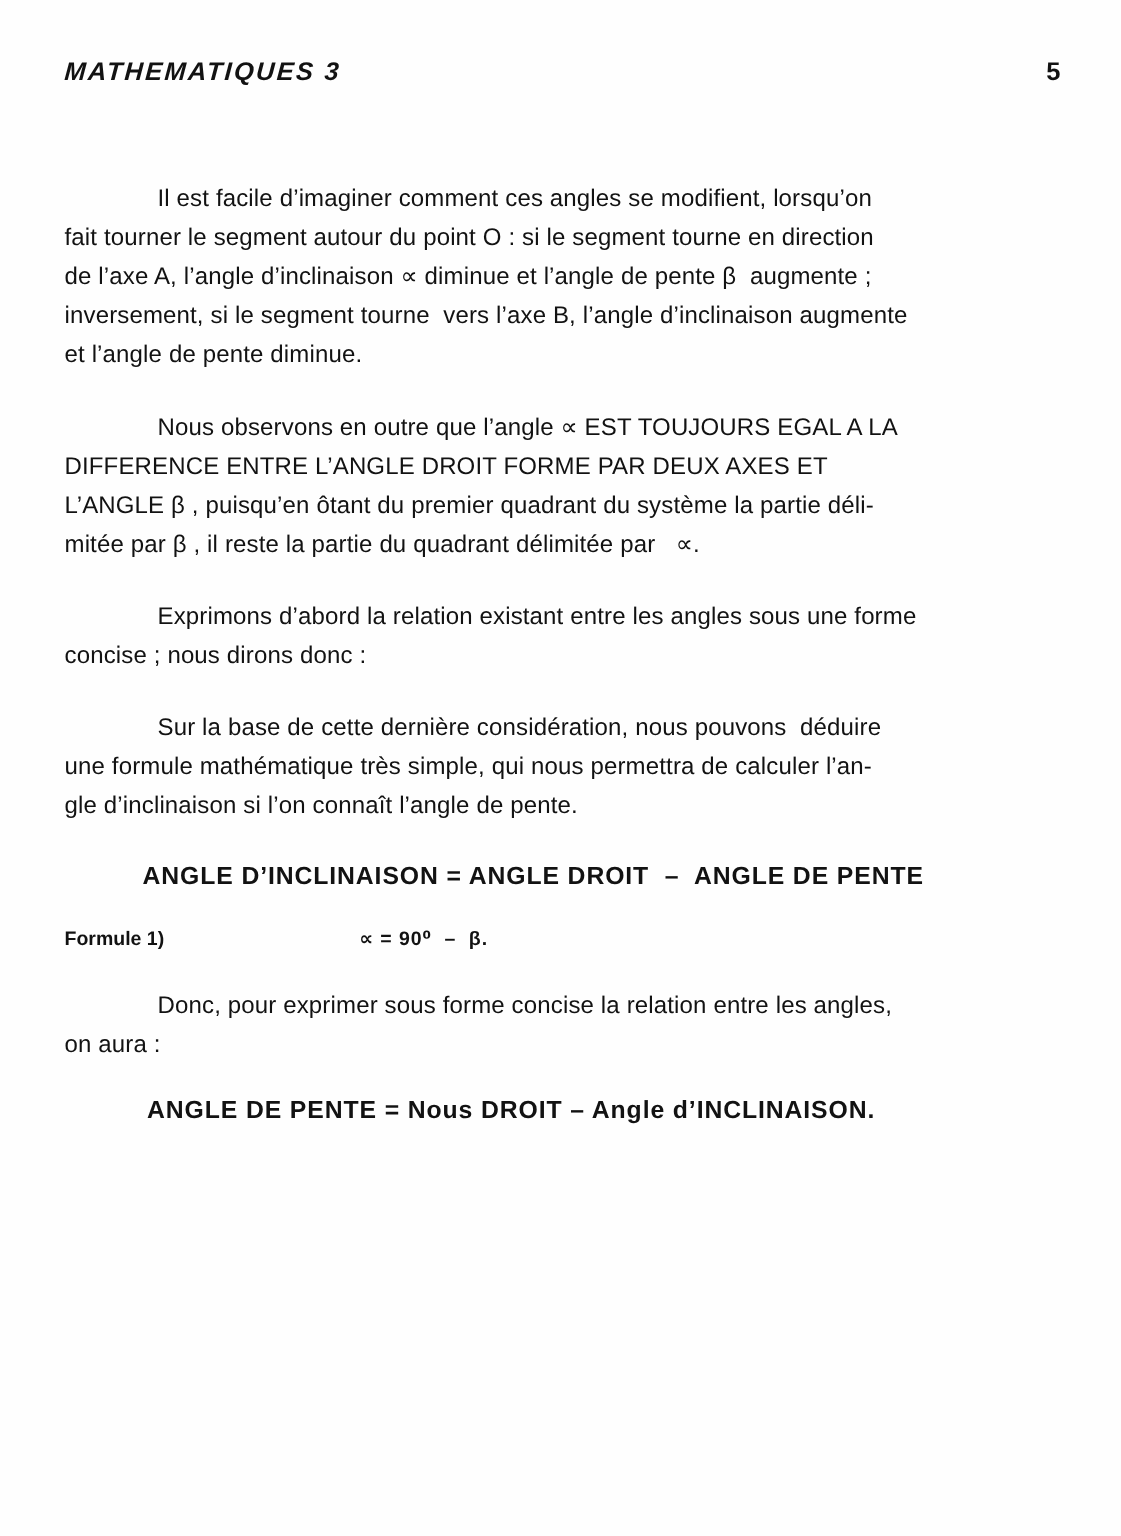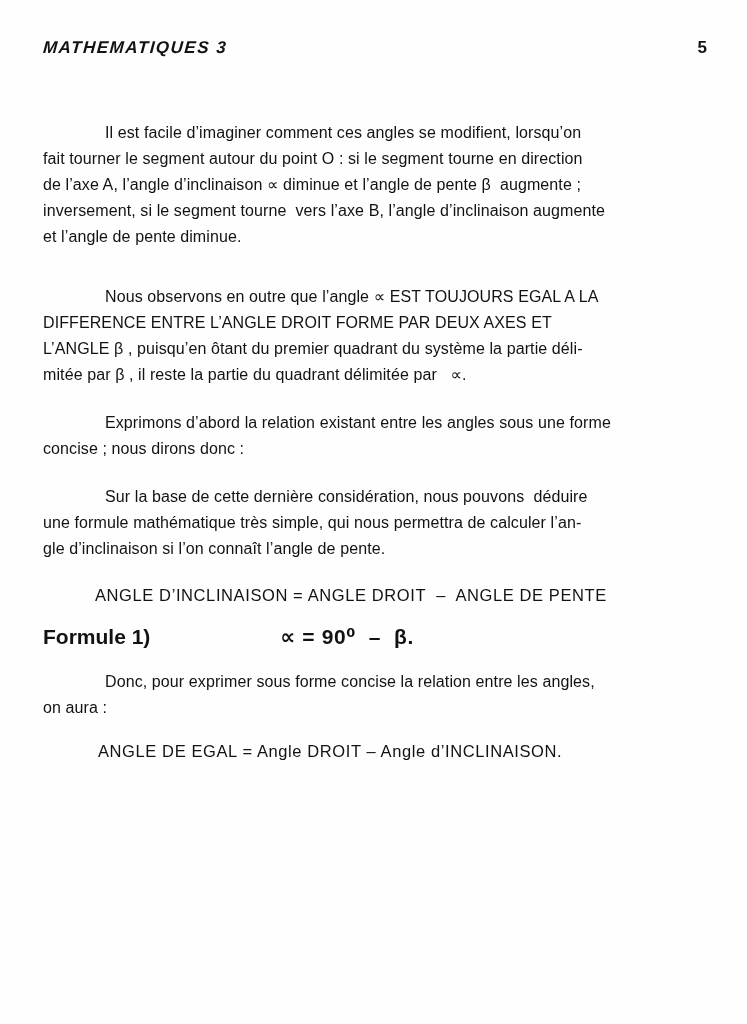--- a/index.html
+++ b/index.html
@@ -42,50 +42,50 @@
   .para {
     white-space: pre;
     font-weight: 400;
     font-size: 16px;
     line-height: 26px;
     letter-spacing: 0.1px;
     text-indent: 62px;
   }
 
   .p1 { margin-top: 62px; }
-  .p2 { margin-top: 34px; }
+  .p2 { margin-top: 23px; }
   .p3 { margin-top: 22px; }
   .p4 { margin-top: 22px; }
   .p5 { margin-top: 27px; }
   .p6 { margin-top: 26px; }
   .p7 { margin-top: 19px; }
 
   
   .formula {
     white-space: pre;
-    font-weight: 400;
+    font-weight: 700;
     font-size: 16.5px;
     line-height: 26px;
     letter-spacing: 0.6px;
   }
   .formula-inclinaison {
     margin-top: 20px;
     padding-left: 52px;
   }
   .formula-pente {
     margin-top: 17px;
     padding-left: 55px;
   }
 
   
   .formule-row {
     margin-top: 16px;
     display: flex;
     font-weight: 700;
-    font-size: 21px;
+    font-size: 13px;
     line-height: 26px;
     white-space: pre;
   }
   .formule-expr {
     margin-left: 130px;
     letter-spacing: 0.6px;
   }
 </style>
 </head>
 <body>
@@ -120,15 +120,15 @@
 
   <div class="formule-row">
     <span class="formule-label">Formule 1)</span>
     <span class="formule-expr">∝ = 90⁰  –  β.</span>
   </div>
 
 
   <div class="para p7">Donc, pour exprimer sous forme concise la relation entre les angles,
 on aura :</div>
 
-  <div class="formula formula-pente">ANGLE DE EGAL = Angle DROIT – Angle d’INCLINAISON.</div>
+  <div class="formula formula-pente">ANGLE DE PENTE = Nous DROIT – Angle d’INCLINAISON.</div>
 
 </div>
 
 </body></html>

